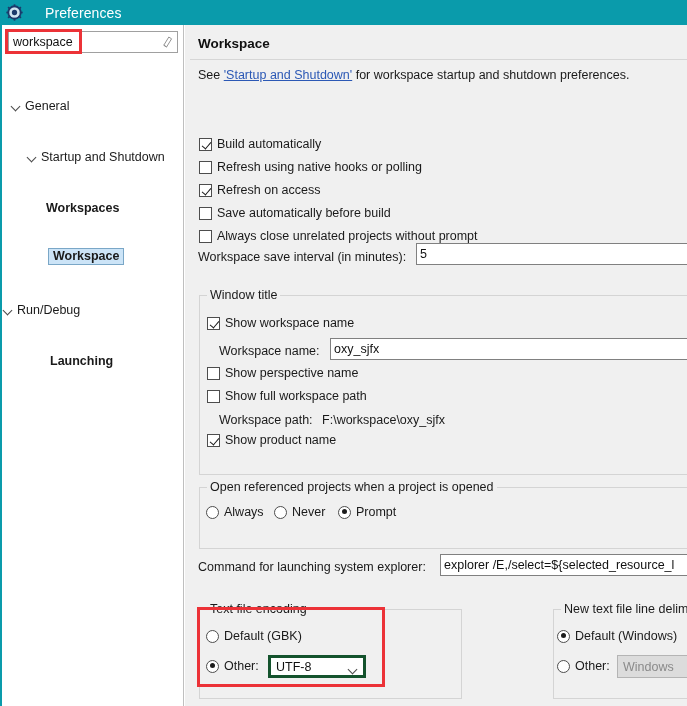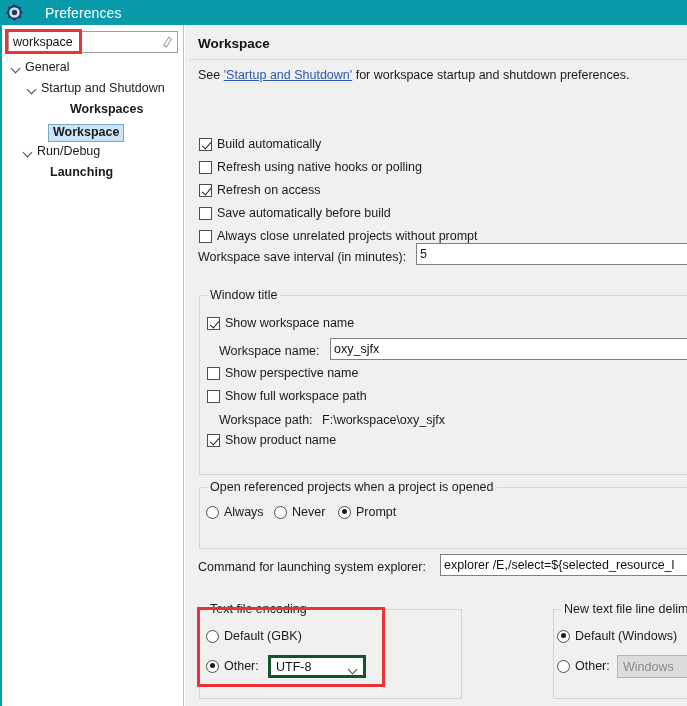--- a/index.html
+++ b/index.html
@@ -71,23 +71,24 @@
 
   #tree {
     position: absolute; left: 0; top: 36px;
     width: 182px;
     font-size: 12.5px;
     color: #1a1a1a;
   }
   .tree-item {
     position: relative;
     height: 21px;
-    display: flex; align-items: flex-start;
+    display: flex; align-items: flex-end;
     white-space: nowrap;
     cursor: default;
+    margin-top: 30px;
   }
   .tree-arrow {
     width: 13px; height: 13px;
     margin-right: 2px;
     display: inline-block;
     flex: 0 0 auto;
     position: relative;
   }
   .tree-arrow.open::after {
     content: "";
@@ -287,27 +288,27 @@
 
   <div id="tree">
     <div class="tree-item" style="padding-left:8px">
       <span class="tree-arrow open"></span>
       <span class="tree-label">General</span>
     </div>
     <div class="tree-item" style="padding-left:24px">
       <span class="tree-arrow open"></span>
       <span class="tree-label">Startup and Shutdown</span>
     </div>
-    <div class="tree-item" style="padding-left:68px">
+    <div class="tree-item" style="padding-left:44px">
       <span class="tree-label bold">Workspaces</span>
     </div>
     <div class="tree-item" style="padding-left:46px">
       <span class="tree-label selected">Workspace</span>
     </div>
-    <div class="tree-item" style="padding-left:20px">
+    <div class="tree-item" style="padding-left:0">
       <span class="tree-arrow open"></span>
       <span class="tree-label">Run/Debug</span>
     </div>
     <div class="tree-item" style="padding-left:48px">
       <span class="tree-label bold">Launching</span>
     </div>
   </div>
 </div>
 
 <div id="ann-filter"></div>

